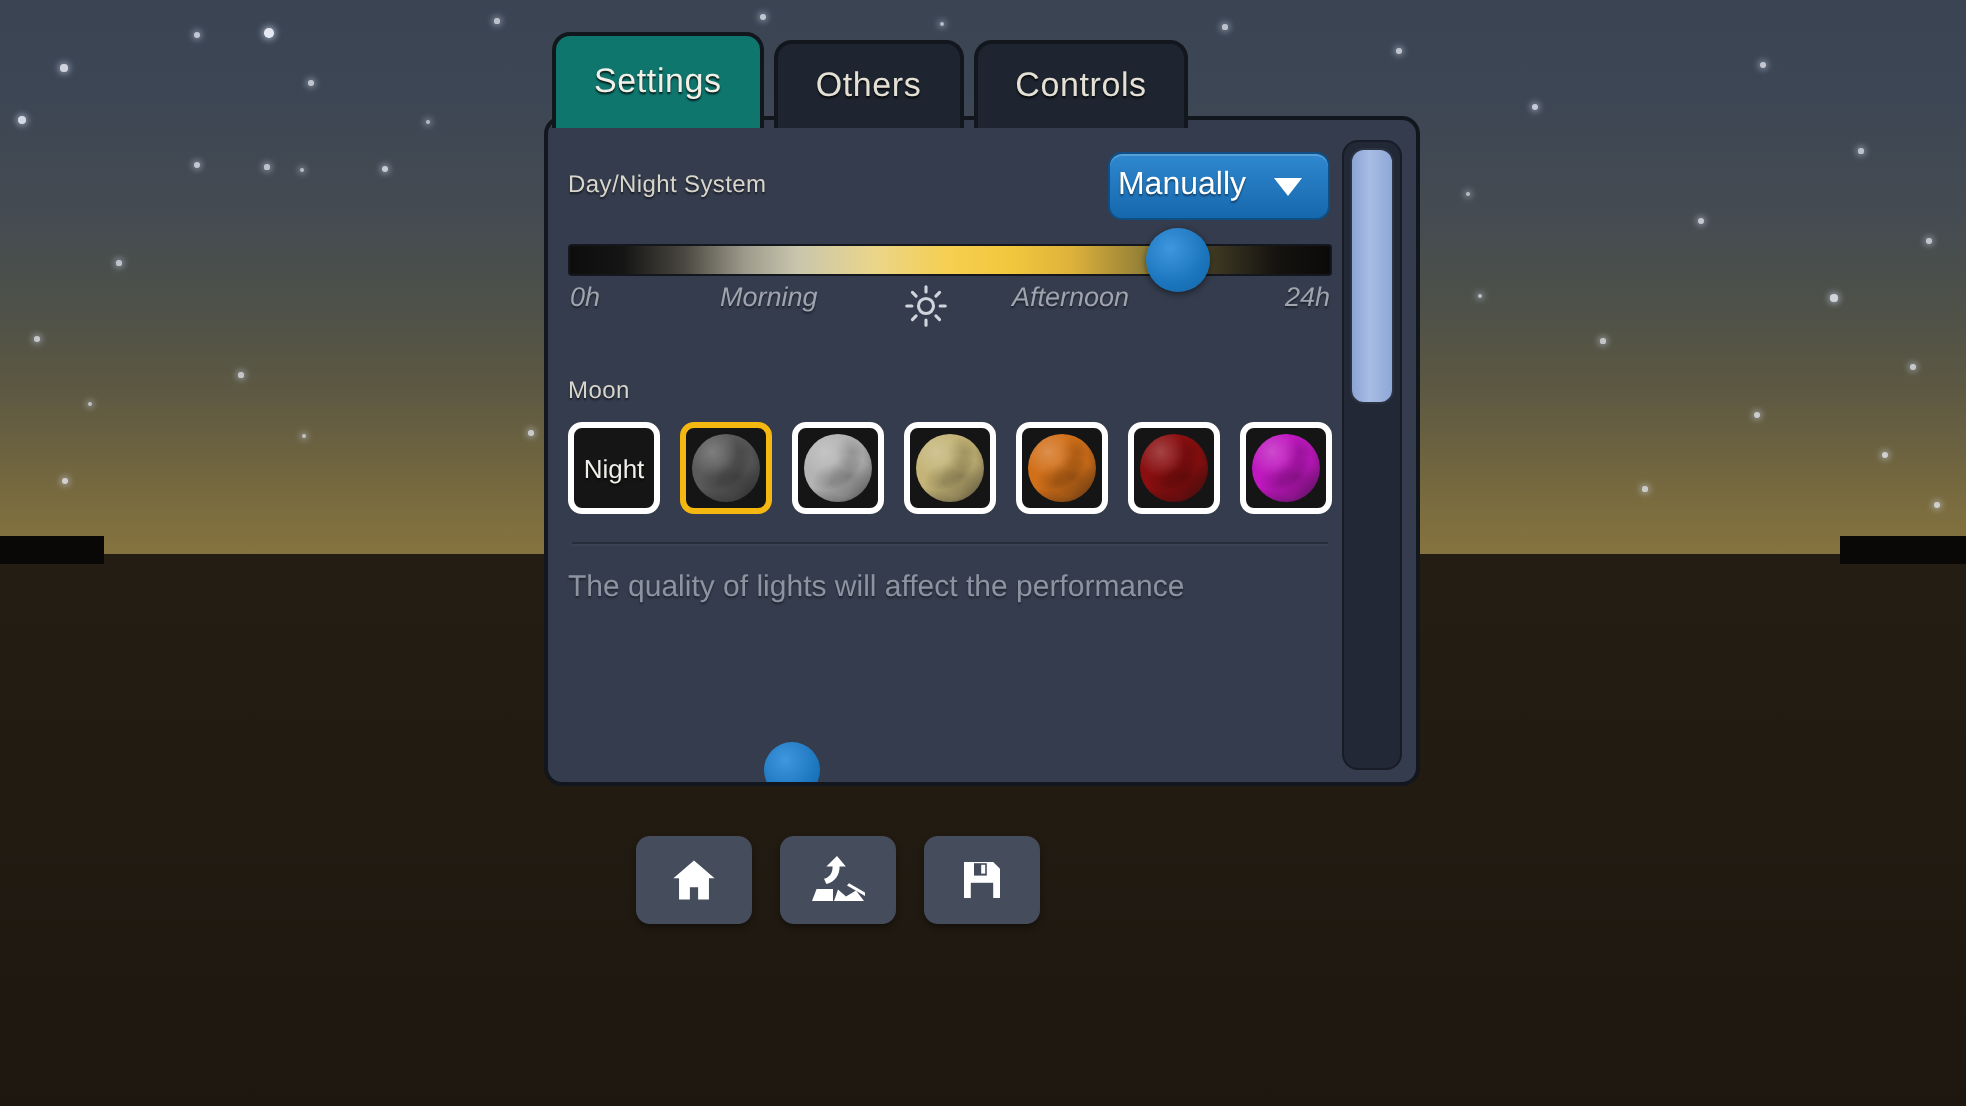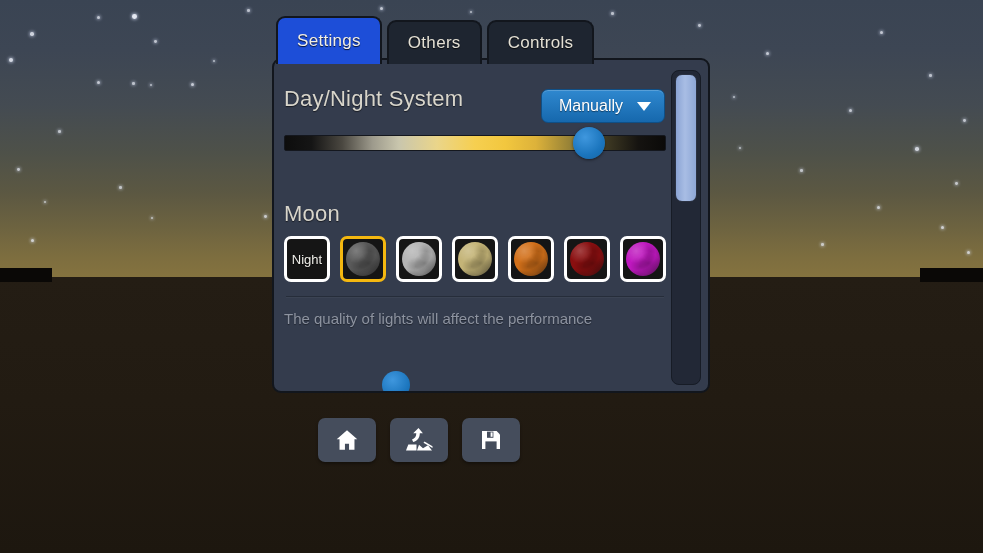--- a/index.html
+++ b/index.html
@@ -61,21 +61,21 @@
     border-radius: 9px 9px 0 0;
     font-size: 17px; letter-spacing: .3px;
     color: #e4e0d4;
     background: #1e2530;
     border: 2px solid #12161d;
     border-bottom: none;
     text-shadow: 0 1px 1px rgba(0,0,0,.8);
     cursor: pointer;
   }
   .tab.active {
-    background: #1d4ed8;
+    background: #0f766e;
     border-color: #12161d;
     height: 48px;
     z-index: 5;
     color: #f2efe6;
   }
 
   #panel {
     position: absolute; left: 0; top: 42px;
     width: 438px; height: 335px;
     background: #343c4d;
@@ -86,45 +86,44 @@
 
   #panel-inner {
     position: absolute; left: 0; top: 0;
     width: 438px; height: 335px;
     padding: 16px 46px 0 10px;
     overflow: hidden;
   }
 
   
   .sec-title {
-    font-size: 22px; color: #d8d5cb; letter-spacing: .2px;
+    font-size: 12px; color: #d8d5cb; letter-spacing: .2px;
     text-shadow: 0 1px 1px rgba(0,0,0,.55);
     margin-bottom: 2px;
   }
   .sec-sub {
     font-size: 15px; color: #8d93a0;
     text-shadow: 0 1px 1px rgba(0,0,0,.4);
   }
 
   
   #daynight-row {
     display: flex; align-items: center; justify-content: space-between;
     padding: 0 1px 0 0;
   }
   #dropdown {
     display: flex; align-items: center; gap: 14px;
     background: linear-gradient(#2f88cf, #1668ad);
     border: 1px solid #0f4f86;
     border-radius: 7px;
-    padding: 7px 13px 7px 17px;
+    padding: 7px 13px 7px 4px;
     color: #fff; font-size: 16px;
     text-shadow: 0 1px 1px rgba(0,0,0,.45);
     cursor: pointer;
     box-shadow: inset 0 1px 0 rgba(255,255,255,.2);
-    margin-top: 13px;
   }
   #dropdown .caret {
     width: 0; height: 0;
     border-left: 7px solid transparent;
     border-right: 7px solid transparent;
     border-top: 9px solid #fff;
   }
 
   
   #slider-zone { position: relative; margin-top: 12px; height: 52px; }
@@ -349,20 +348,39 @@
         <div id="dropdown">
           <span>Manually</span>
           <span class="caret"></span>
         </div>
       </div>
 
       <div id="slider-zone">
         <div id="slider-bar">
           <div id="slider-thumb" style="left: 80%;"></div>
         </div>
+        <div class="tick-labels">
+          <span class="tk-0h">0h</span>
+          <span class="tk-morn">Morning</span>
+          <span class="tk-aft">Afternoon</span>
+          <span class="tk-24h">24h</span>
+          <svg id="sun-icon" viewBox="0 0 24 24">
+            <circle cx="12" cy="12" r="4.1" fill="none" stroke="#cfd4dd" stroke-width="1.7"></circle>
+            <g stroke="#cfd4dd" stroke-width="1.7" stroke-linecap="round">
+              <line x1="12" y1="1.5" x2="12" y2="4.3"></line>
+              <line x1="12" y1="19.7" x2="12" y2="22.5"></line>
+              <line x1="1.5" y1="12" x2="4.3" y2="12"></line>
+              <line x1="19.7" y1="12" x2="22.5" y2="12"></line>
+              <line x1="4.6" y1="4.6" x2="6.6" y2="6.6"></line>
+              <line x1="17.4" y1="17.4" x2="19.4" y2="19.4"></line>
+              <line x1="19.4" y1="4.6" x2="17.4" y2="6.6"></line>
+              <line x1="6.6" y1="17.4" x2="4.6" y2="19.4"></line>
+            </g>
+          </svg>
+        </div>
       </div>
 
       <div id="moon-sec">
         <div class="sec-title">Moon</div>
         <div id="moon-row">
             <div class="swatch">
               <span class="none-label">Night</span>
             </div>
             <div class="swatch selected">
               <div class="orb" style="background: radial-gradient(circle at 34% 30%, rgb(90, 90, 90), rgb(90, 90, 90) 55%, rgba(0, 0, 0, 0.45) 110%);"></div>

